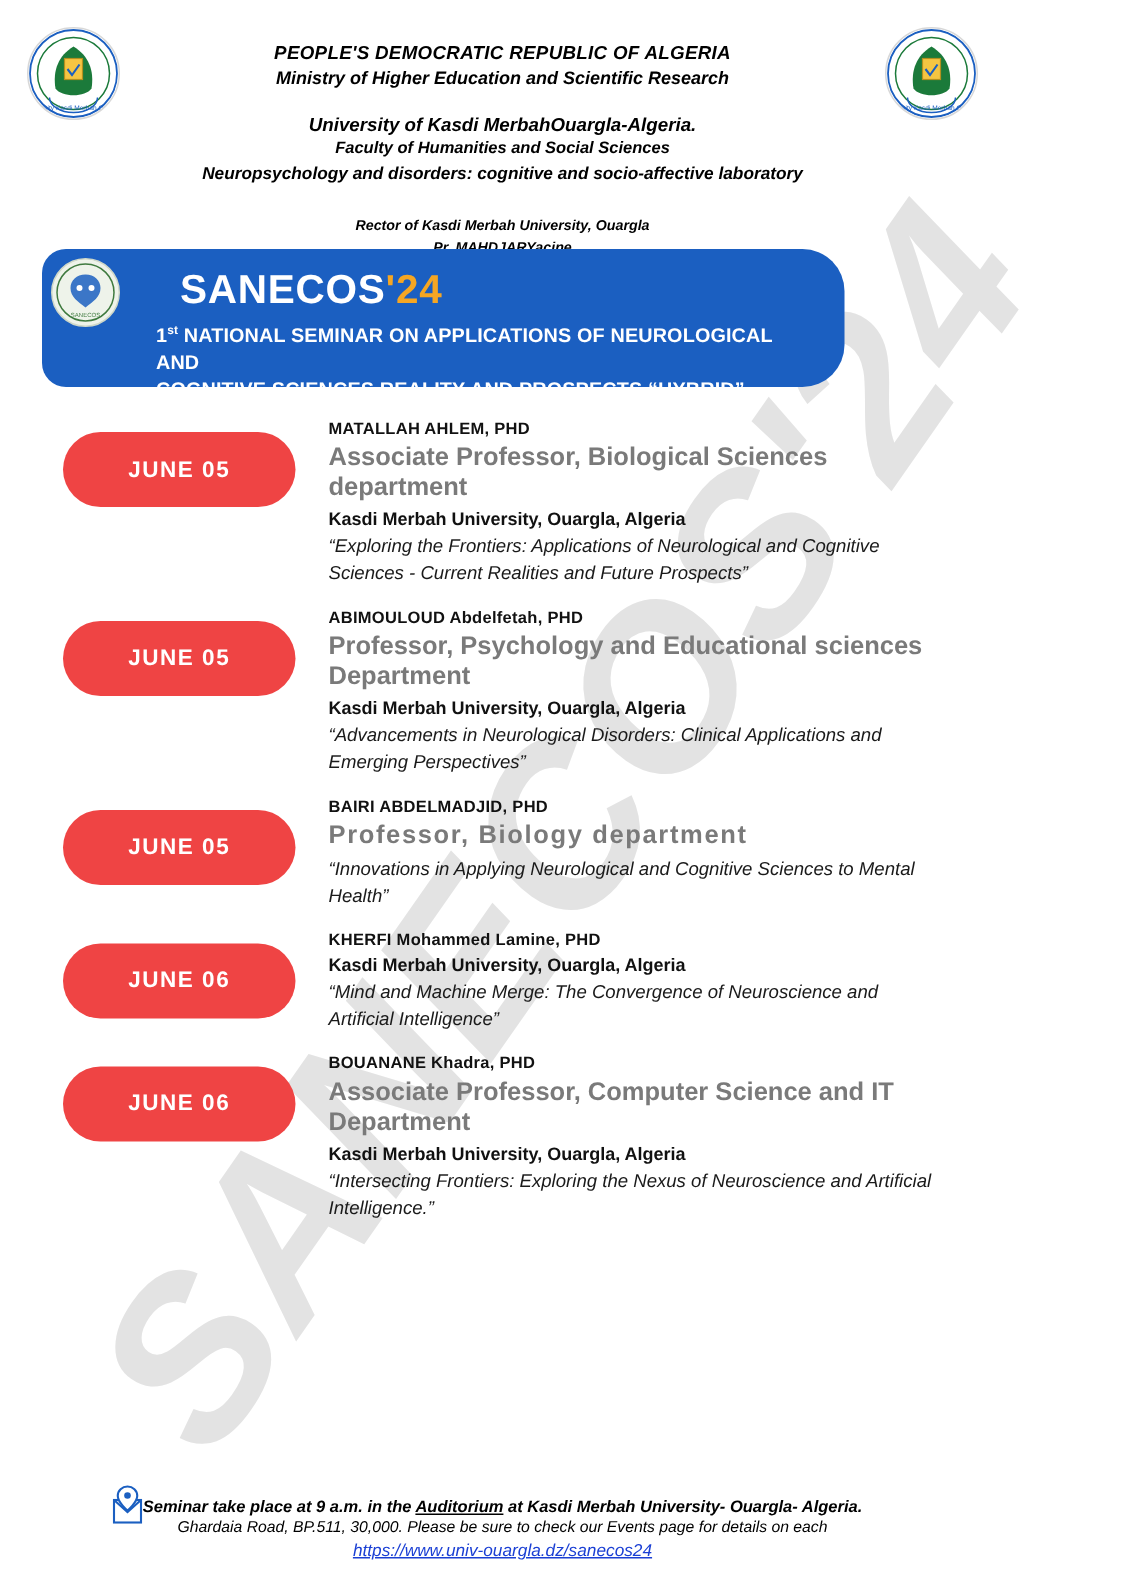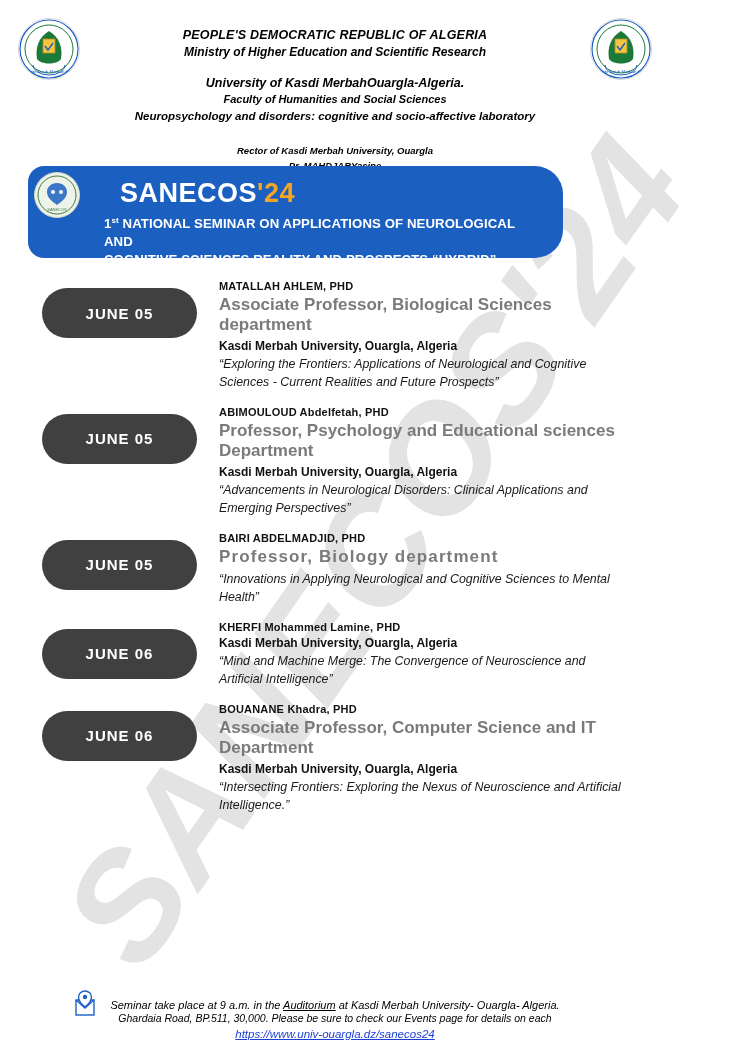--- a/index.html
+++ b/index.html
@@ -131,21 +131,21 @@
   .session {
     display: flex;
     align-items: flex-start;
     margin-bottom: 14px;
   }
   .date-pill {
     flex: 0 0 auto;
     width: 155px;
     height: 50px;
     margin: 8px 22px 0 42px;
-    background: #404040;
+    background: #ef4444;
     color: #fff;
     border-radius: 25px;
     font-size: 15px;
     font-weight: bold;
     letter-spacing: 1px;
     display: flex;
     align-items: center;
     justify-content: center;
   }
   .session-info { flex: 1 1 auto; padding-right: 22px; }
@@ -178,21 +178,21 @@
 
   
   .footer {
     position: absolute;
     left: 0;
     right: 0;
     bottom: 18px;
     padding: 0 20px;
   }
   .footer-inner { text-align: center; }
-  .f1 { font-size: 11px; font-style: italic; font-weight: normal; }
+  .f1 { font-size: 11px; font-style: italic; font-weight: bold; }
   .f1 u { text-decoration: underline; }
   .f2 { font-size: 10.5px; font-style: italic; margin-top: 1px; }
   .f3 {
     font-size: 11.5px;
     font-style: italic;
     color: #1a3fd4;
     text-decoration: underline;
     margin-top: 3px;
     display: inline-block;
   }

